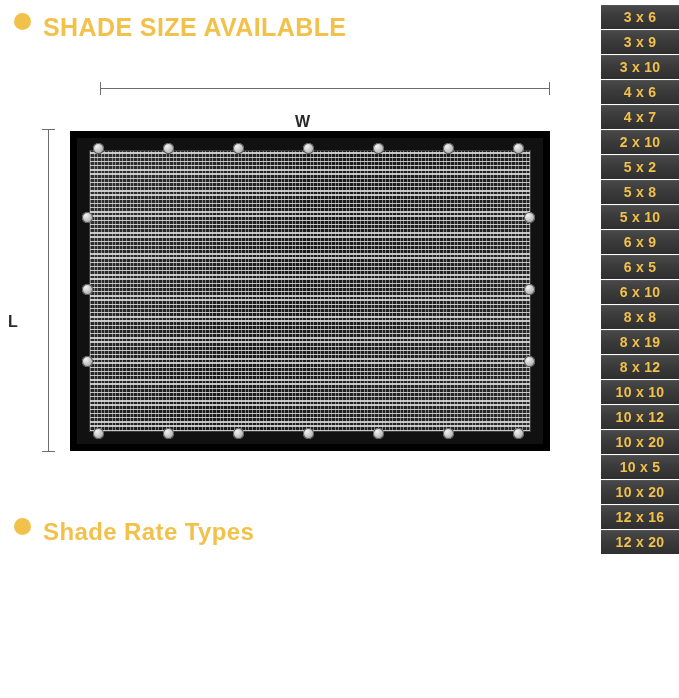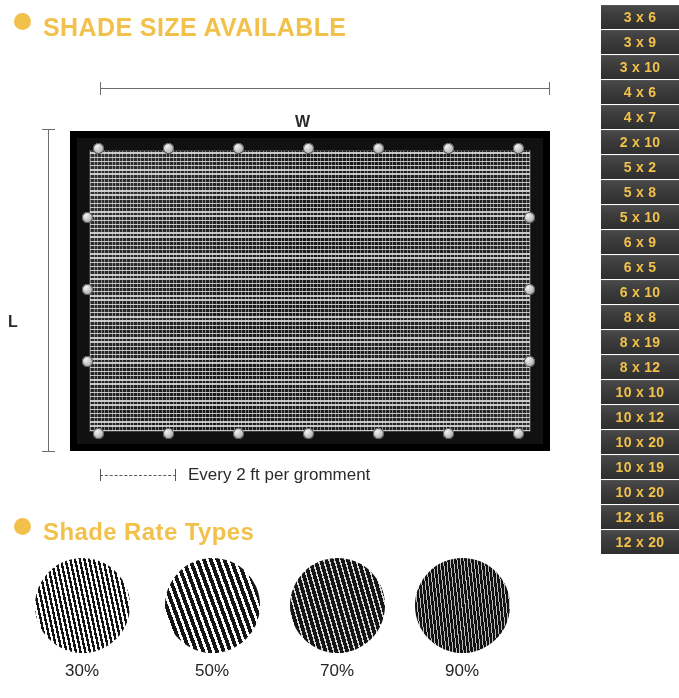--- a/index.html
+++ b/index.html
@@ -298,53 +298,27 @@
 
         <div class="grommet" style="left:5px;   top:74px;"></div>
         <div class="grommet" style="left:5px;   top:146px;"></div>
         <div class="grommet" style="left:5px;   top:218px;"></div>
 
         <div class="grommet" style="left:447px; top:74px;"></div>
         <div class="grommet" style="left:447px; top:146px;"></div>
         <div class="grommet" style="left:447px; top:218px;"></div>
       </div>
 
-      <div class="spacing-note">
-        <div class="dashed-span">
-          <div class="cap" style="left:0;"></div>
-          <div class="bar"></div>
-          <div class="cap" style="right:0;"></div>
-        </div>
-        <div class="spacing-text">Every 2 ft per gromment</div>
-      </div>
     </div>
 
     <div class="heading" id="heading-2">
       <span class="bullet"></span>
       <span class="heading-text">Shade Rate Types</span>
     </div>
 
-    <div class="rates">
-      <div class="rate" style="left:30px; top:0;">
-        <div class="disc d30"></div>
-        <span class="pct">30%</span>
-      </div>
-      <div class="rate" style="left:160px; top:0;">
-        <div class="disc d50"></div>
-        <span class="pct">50%</span>
-      </div>
-      <div class="rate" style="left:285px; top:0;">
-        <div class="disc d70"></div>
-        <span class="pct">70%</span>
-      </div>
-      <div class="rate" style="left:410px; top:0;">
-        <div class="disc d90"></div>
-        <span class="pct">90%</span>
-      </div>
-    </div>
   </div>
 
   <div class="size-col">
     <div class="size-chip">3 x 6</div>
     <div class="size-chip">3 x 9</div>
     <div class="size-chip">3 x 10</div>
     <div class="size-chip">4 x 6</div>
     <div class="size-chip">4 x 7</div>
     <div class="size-chip">2 x 10</div>
     <div class="size-chip">5 x 2</div>
@@ -352,19 +326,19 @@
     <div class="size-chip">5 x 10</div>
     <div class="size-chip">6 x 9</div>
     <div class="size-chip">6 x 5</div>
     <div class="size-chip">6 x 10</div>
     <div class="size-chip">8 x 8</div>
     <div class="size-chip">8 x 19</div>
     <div class="size-chip">8 x 12</div>
     <div class="size-chip">10 x 10</div>
     <div class="size-chip">10 x 12</div>
     <div class="size-chip">10 x 20</div>
-    <div class="size-chip">10 x 19</div>
+    <div class="size-chip">10 x 5</div>
     <div class="size-chip">10 x 20</div>
     <div class="size-chip">12 x 16</div>
     <div class="size-chip">12 x 20</div>
   </div>
 
 </div>
 
 </body></html>

